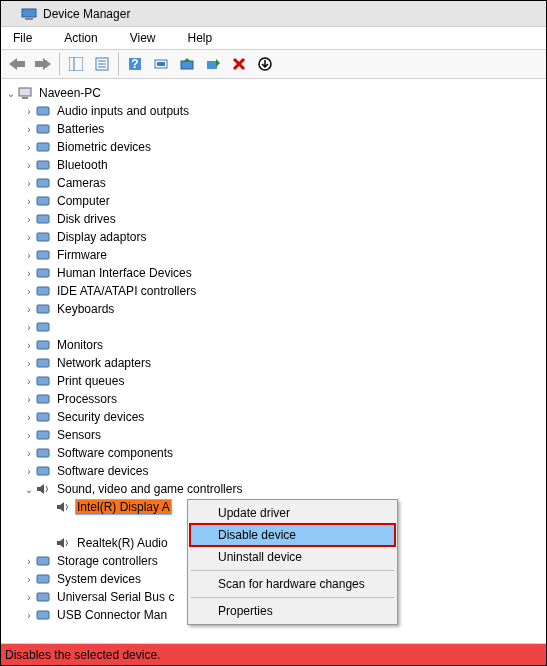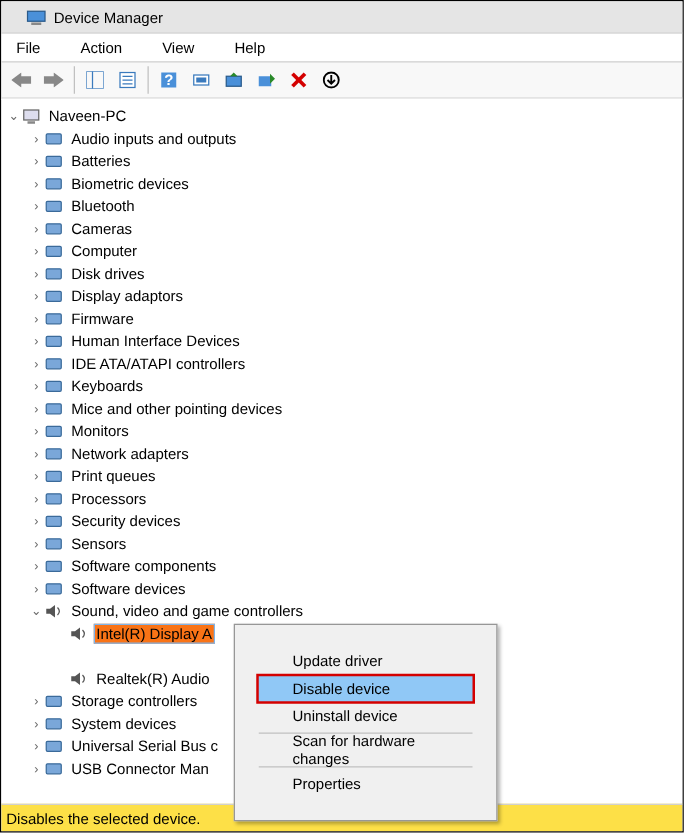--- a/index.html
+++ b/index.html
@@ -10,25 +10,25 @@
 .menubar span { padding:2px 8px; cursor:default; }
 .toolbar { height:30px; display:flex; align-items:center; padding:0 4px; gap:2px; border-top:1px solid #d0d0d0; border-bottom:1px solid #d0d0d0; background:#f8f8f8; }
 .tbtn { width:24px; height:24px; display:flex; align-items:center; justify-content:center; border:1px solid transparent; }
 .tsep { width:1px; height:22px; background:#c0c0c0; margin:0 2px; }
 .tree { flex:1; overflow:auto; padding:4px 2px; background:#fff; border-top:1px solid #fff; }
 .node { display:flex; align-items:center; height:18px; cursor:default; position:relative; }
 .node .arrow { width:12px; text-align:center; color:#666; font-size:10px; user-select:none; }
 .node .nicon { width:16px; height:16px; margin-right:4px; display:flex; align-items:center; justify-content:center; }
 .node.sel > .lab { background:#f97316; border:1px solid #7eb4ea; padding:0 1px; }
 .lab { white-space:nowrap; padding:1px 2px; }
-.ctxmenu { position:absolute; left:186px; top:498px; width:211px; background:#f0f0f0; border:1px solid #979797; box-shadow:2px 2px 3px rgba(0,0,0,.3); padding:18px; z-index:10; }
+.ctxmenu { position:absolute; left:186px; top:498px; width:211px; background:#f0f0f0; border:1px solid #979797; box-shadow:2px 2px 3px rgba(0,0,0,.3); padding:2px; z-index:10; }
 .ctxitem { height:22px; display:flex; align-items:center; padding:0 24px 0 28px; }
 .ctxitem.hl { background:#90c8f6; outline:2px solid #d40000; outline-offset:-1px; }
 .ctxsep { height:1px; background:#c0c0c0; margin:2px 1px; }
-.statusbar { height:22px; border-top:1px solid #d0d0d0; display:flex; align-items:center; padding:0 4px; font-size:11px; background:#fde047; }
+.statusbar { height:22px; border-top:1px solid #d0d0d0; display:flex; align-items:center; padding:0 4px; font-size:11px; background:#ef4444; }
 
 svg { display:block; }
 </style>
 </head>
 <body>
 
 <div class="titlebar">
   <span class="ticon">
     <svg width="16" height="16">
         <rect x="1" y="3" width="14" height="8" fill="#4a90d9" stroke="#2a5a8a"></rect>
@@ -230,21 +230,20 @@
         </span>
         <span class="lab">Keyboards</span>
       </div>
       <div class="node" style="padding-left: 20px;">
         <span class="arrow">›</span>
         <span class="nicon">
           <svg width="16" height="16">
             <rect x="2" y="4" width="12" height="8" rx="1" fill="#7aa7d9" stroke="#3a6a9a"></rect>
           </svg>
         </span>
-        <span class="lab">Mice and other pointing devices</span>
       </div>
       <div class="node" style="padding-left: 20px;">
         <span class="arrow">›</span>
         <span class="nicon">
           <svg width="16" height="16">
             <rect x="2" y="4" width="12" height="8" rx="1" fill="#7aa7d9" stroke="#3a6a9a"></rect>
           </svg>
         </span>
         <span class="lab">Monitors</span>
       </div>

